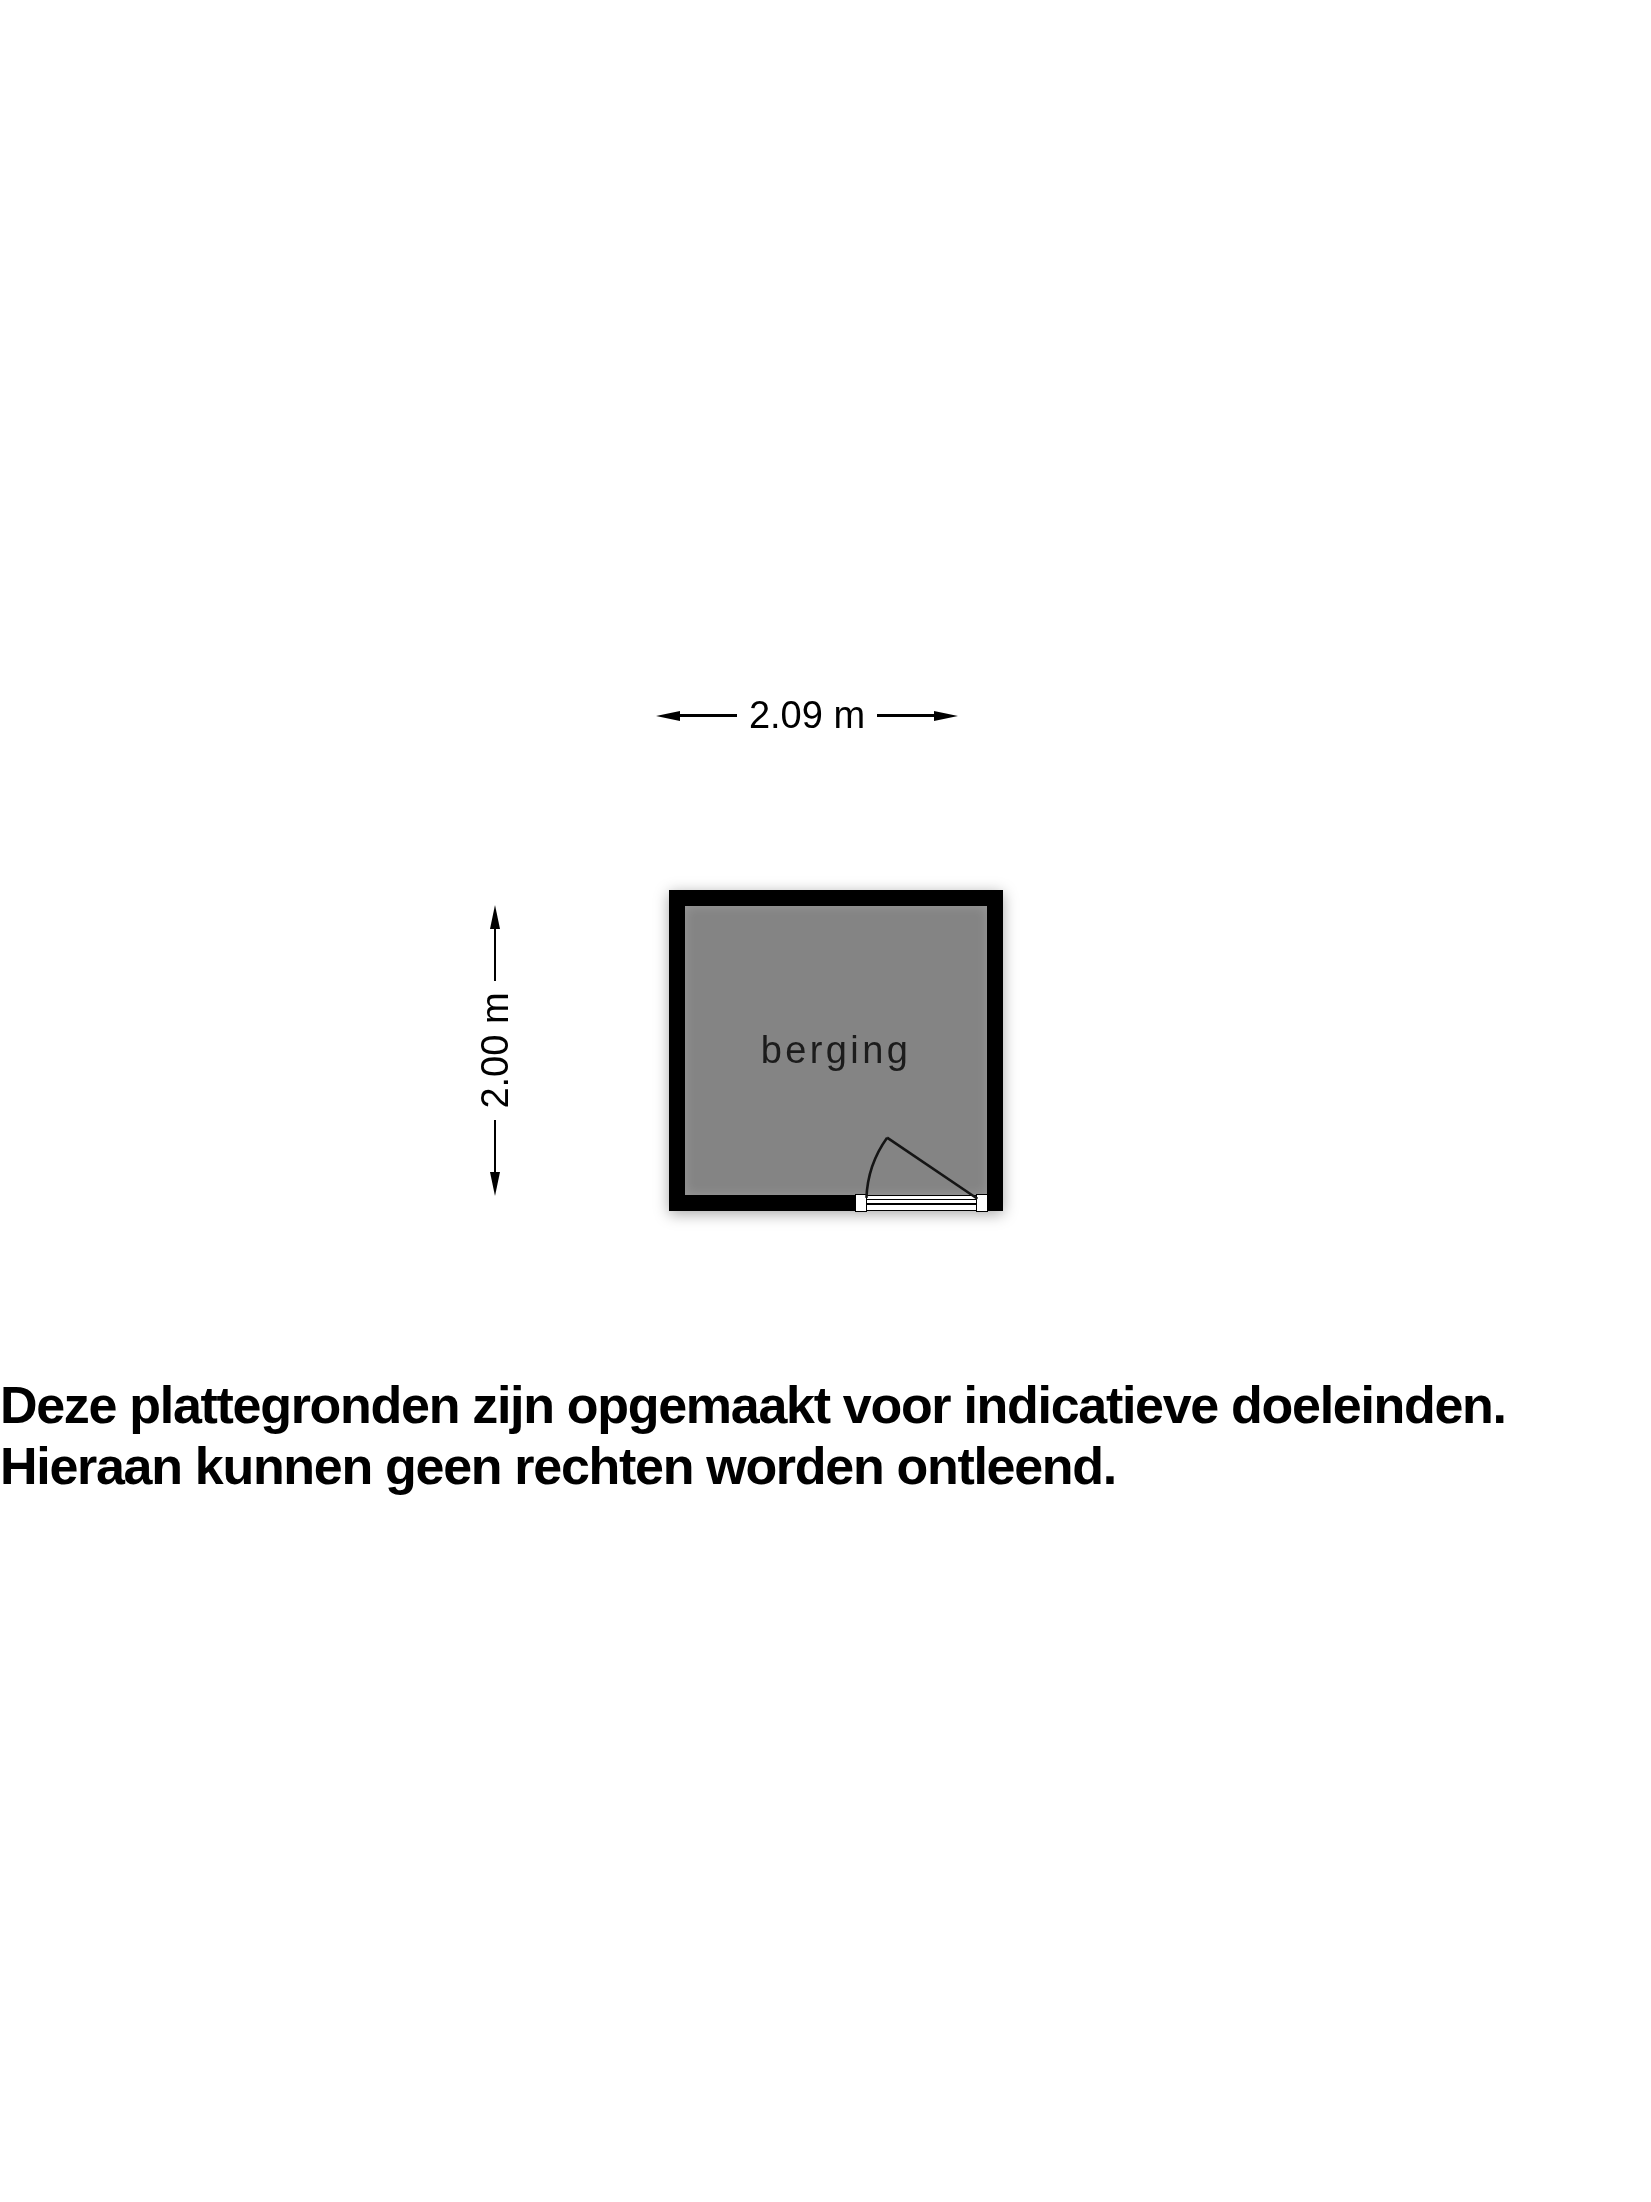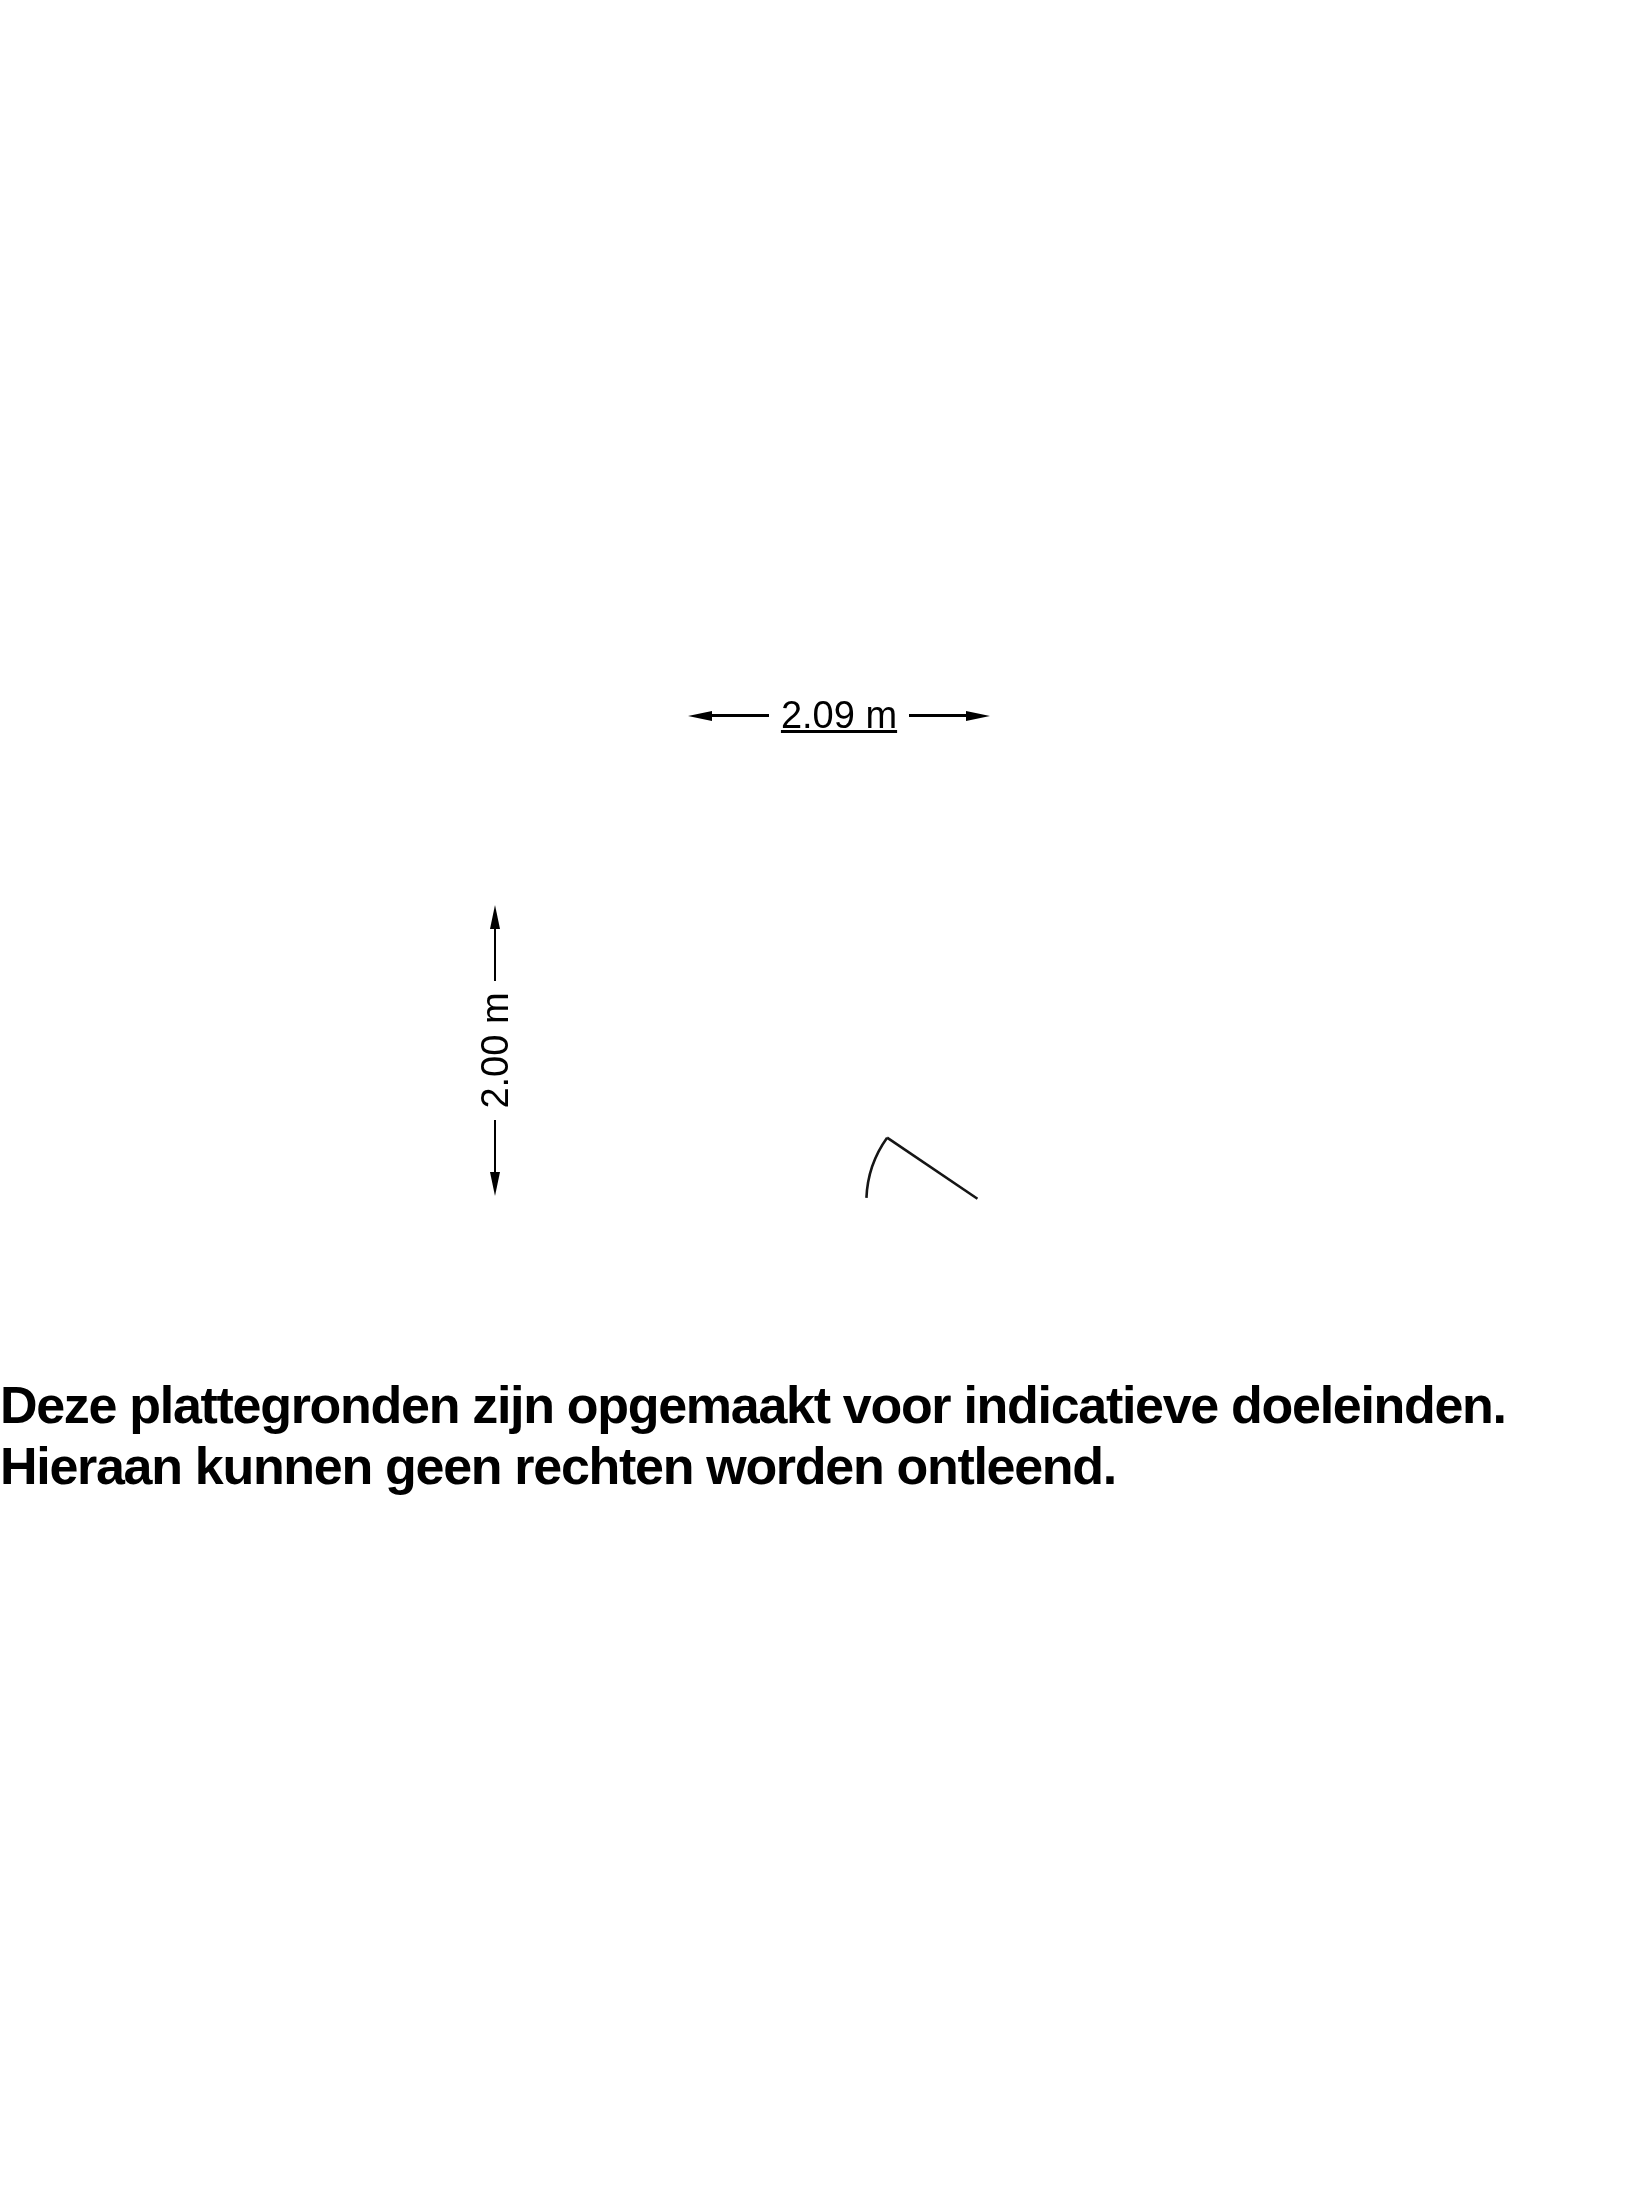--- a/index.html
+++ b/index.html
@@ -20,25 +20,24 @@
   }
 
   
   .dim-label {
     font-size: 38px;
     color: #000000;
     white-space: nowrap;
   }
   .h-dim {
     position: absolute;
-    left: 688px; top: 693px;
+    left: 656px; top: 693px;
     width: 302px; height: 45px;
     display: flex;
     align-items: center;
-    text-decoration: underline;
   }
   .h-dim .dim-label { margin: 0 12px; }
   .dim-line {
     flex: 1;
     height: 2.6px;
     background: #000000;
   }
   .ah {
     width: 0; height: 0;
     display: block;
@@ -165,20 +164,31 @@
   <div class="v-dim">
     <span class="ah ah-up"></span>
     <span class="dim-vline"></span>
     <span class="v-label-box">
       <span class="dim-label">2.00 m</span>
     </span>
     <span class="dim-vline"></span>
     <span class="ah ah-down"></span>
   </div>
 
+  <div class="room">
+    <div class="floor">
+      <span class="room-label">berging</span>
+    </div>
+    <div class="threshold">
+      <div class="sill-line s1"></div>
+      <div class="sill-line s2"></div>
+      <div class="jamb jamb-left"></div>
+      <div class="jamb jamb-right"></div>
+    </div>
+  </div>
 
   <svg class="door-svg" width="1652" height="2203" viewBox="0 0 1920 2560" xmlns="http://www.w3.org/2000/svg">
     <path d="M 1031 1322 L 1136 1393"></path>
     <path d="M 1031 1322 A 128 128 0 0 0 1007 1392"></path>
   </svg>
 
   <div class="disclaimer">
     <div>Deze plattegronden zijn opgemaakt voor indicatieve doeleinden.</div>
     <div>Hieraan kunnen geen rechten worden ontleend.</div>
   </div>

